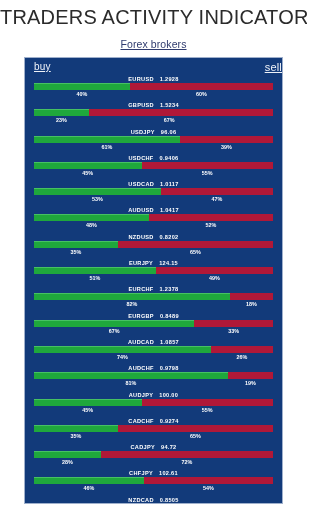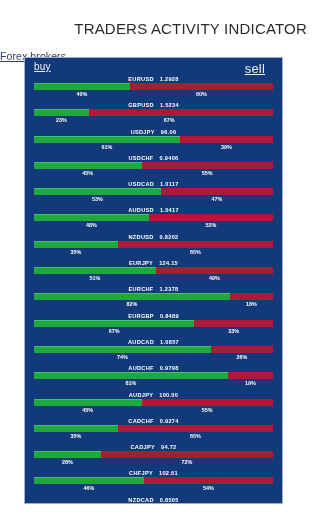--- a/index.html
+++ b/index.html
@@ -18,30 +18,30 @@
     position: relative;
     width: 307px;
     height: 512px;
     background: #ffffff;
     box-sizing: border-box;
   }
 
   .title {
     text-align: right;
     color: #2b2b2b;
-    font-size: 15px;
+    font-size: 20px;
     font-weight: 400;
     letter-spacing: 0.2px;
-    padding-top: 20px;
+    padding-top: 8px;
     line-height: 18px;
     white-space: nowrap;
   }
 
   .subtitle-wrap {
-    text-align: left;
+    text-align: center;
     padding-top: 8px;
   }
 
   .subtitle-link {
     color: #2f3b6e;
     font-size: 10.5px;
     text-decoration: underline;
     cursor: pointer;
     letter-spacing: 0.1px;
   }
@@ -70,24 +70,24 @@
     left: 9px;
     top: 3px;
     color: #eef2f8;
     font-size: 10px;
     text-decoration: underline;
     letter-spacing: 0.2px;
   }
 
   .head-sell {
     position: absolute;
-    right: 17px;
+    right: 0;
     top: 3px;
     color: #eef2f8;
-    font-size: 13px;
+    font-size: 11px;
     text-decoration: underline;
     letter-spacing: 0.2px;
   }
 
   .rows {
     padding: 1px 0 0 0;
   }
 
   .row {
     position: relative;

